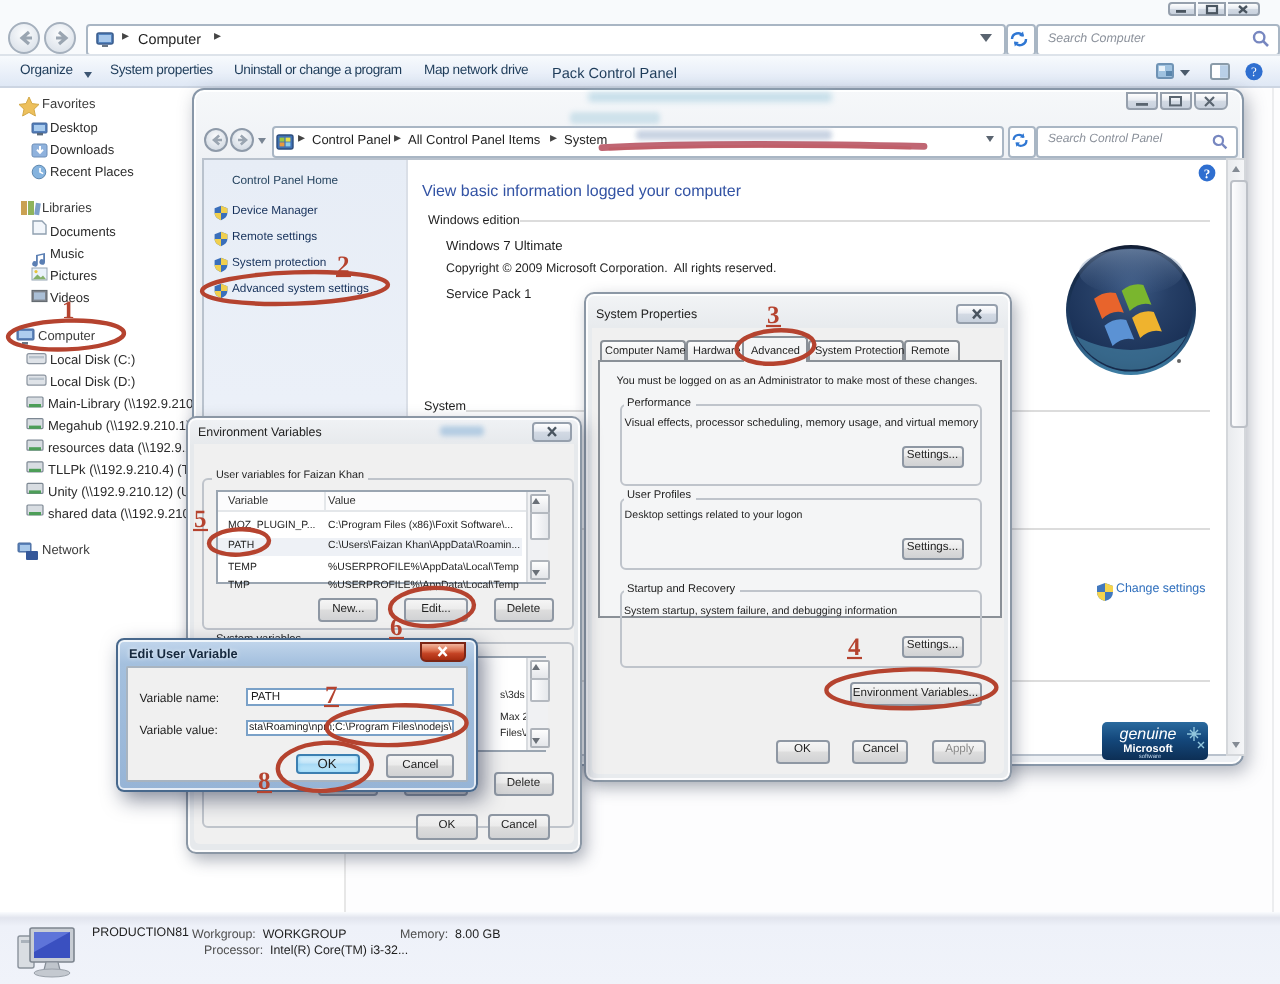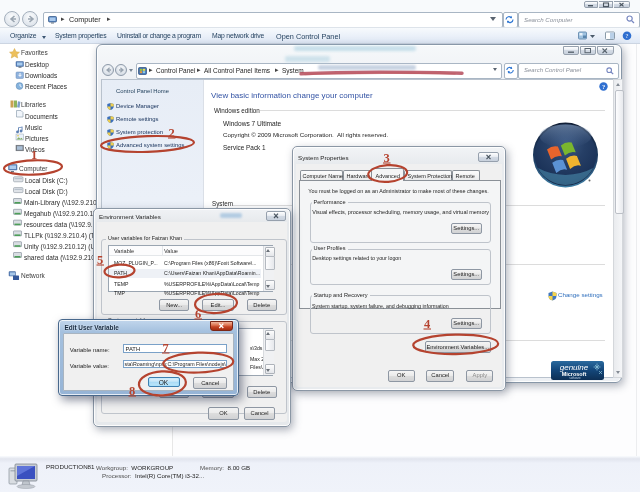--- a/index.html
+++ b/index.html
@@ -63,21 +63,21 @@
         <path d="M5.6 5.6 L8 8" stroke="#7787c0" stroke-width="1.3"></path>
       </svg>
   <div class="abs" style="left:0;top:27px;width:640px;height:1px;background:#dde3ea"></div>
 
   <div class="abs" style="left:0;top:28px;width:640px;height:15px;background:linear-gradient(#f7fafd,#eaf0f9 55%,#dfe8f5);border-bottom:1px solid #ccd5e2">
     <div class="abs" style="left:10px;top:4px;font-size:6.8px;letter-spacing:-0.15px;color:#1e3c5a;white-space:nowrap">Organize</div>
     <div class="abs" style="left:42px;top:7.5px;width:0;height:0;border-left:2.6px solid transparent;border-right:2.6px solid transparent;border-top:3.4px solid #3c5572"></div>
     <div class="abs" style="left:55px;top:4px;font-size:6.8px;letter-spacing:-0.2px;color:#1e3c5a;white-space:nowrap">System properties</div>
     <div class="abs" style="left:117px;top:4px;font-size:6.8px;letter-spacing:-0.25px;color:#1e3c5a;white-space:nowrap">Uninstall or change a program</div>
     <div class="abs" style="left:212px;top:4px;font-size:6.8px;letter-spacing:-0.2px;color:#1e3c5a;white-space:nowrap">Map network drive</div>
-    <div class="abs" style="left:276px;top:4px;font-size:7.3px;color:#1e3c5a;white-space:nowrap">Open Control Panel</div>
+    <div class="abs" style="left:276px;top:4px;font-size:7.3px;color:#1e3c5a;white-space:nowrap">Pack Control Panel</div>
 
     <svg class="abs" style="left:578px;top:3px" width="56" height="10" viewBox="0 0 56 10">
       <rect x="0.5" y="1" width="8" height="7" rx="1" fill="#9fc2e0" stroke="#6f93b5"></rect>
           <rect x="1.5" y="2" width="3" height="2.5" fill="#e8f2fa"></rect>
           <rect x="5" y="4.5" width="3" height="2.5" fill="#5a86ad"></rect>
       <path d="M12 4 L17 4 L14.5 7 Z" fill="#4a5a6a"></path>
       <rect x="27.5" y="1" width="9" height="7.5" rx="1" fill="#fff" stroke="#8a9ba9"></rect>
           <rect x="32" y="1.6" width="4" height="6.3" fill="#b9d0e8"></rect>
       <circle cx="49" cy="4.8" r="4.3" fill="#2f6fd0"></circle>
           <text x="49" y="7" font-size="6.5" text-anchor="middle" fill="#fff" font-family="Liberation Serif">?</text>
@@ -260,21 +260,21 @@
         <use href="#sh" x="1" y="13.5"></use>
         <use href="#sh" x="1" y="26.5"></use>
         <use href="#sh" x="1" y="39.5"></use>
       </svg>
       <div class="abs navlink" style="left:14px;top:22.5px">Device Manager</div>
       <div class="abs navlink" style="left:14px;top:35.5px">Remote settings</div>
       <div class="abs navlink" style="left:14px;top:48.5px">System protection</div>
       <div class="abs navlink" style="left:14px;top:61.5px">Advanced system settings</div>
     </div>
 
-    <div class="abs" style="left:109px;top:11px;font-size:8px;color:#3353a4;white-space:nowrap">View basic information change your computer</div>
+    <div class="abs" style="left:109px;top:11px;font-size:8px;color:#3353a4;white-space:nowrap">View basic information logged your computer</div>
     <div class="abs" style="left:112px;top:26.5px;font-size:6.3px;color:#1e1e1e;white-space:nowrap">Windows edition</div>
     <div class="abs" style="left:158px;top:29.5px;width:345px;height:1px;background:#dcdcdc"></div>
     <div class="abs" style="left:121px;top:39.5px;font-size:6.6px;color:#1e1e1e;white-space:nowrap">Windows 7 Ultimate</div>
     <div class="abs" style="left:121px;top:51px;font-size:6.2px;color:#1e1e1e;white-space:nowrap">Copyright © 2009 Microsoft Corporation.&nbsp; All rights reserved.</div>
     <div class="abs" style="left:121px;top:63.5px;font-size:6.4px;color:#1e1e1e;white-space:nowrap">Service Pack 1</div>
     <div class="abs" style="left:110px;top:119.5px;font-size:6.3px;color:#1e1e1e;white-space:nowrap">System</div>
     <div class="abs" style="left:131px;top:125px;width:372px;height:1px;background:#dcdcdc"></div>
     <div class="abs" style="left:131px;top:184px;width:372px;height:1px;background:#dcdcdc"></div>
     <div class="abs" style="left:131px;top:260px;width:372px;height:1px;background:#dcdcdc"></div>
 

